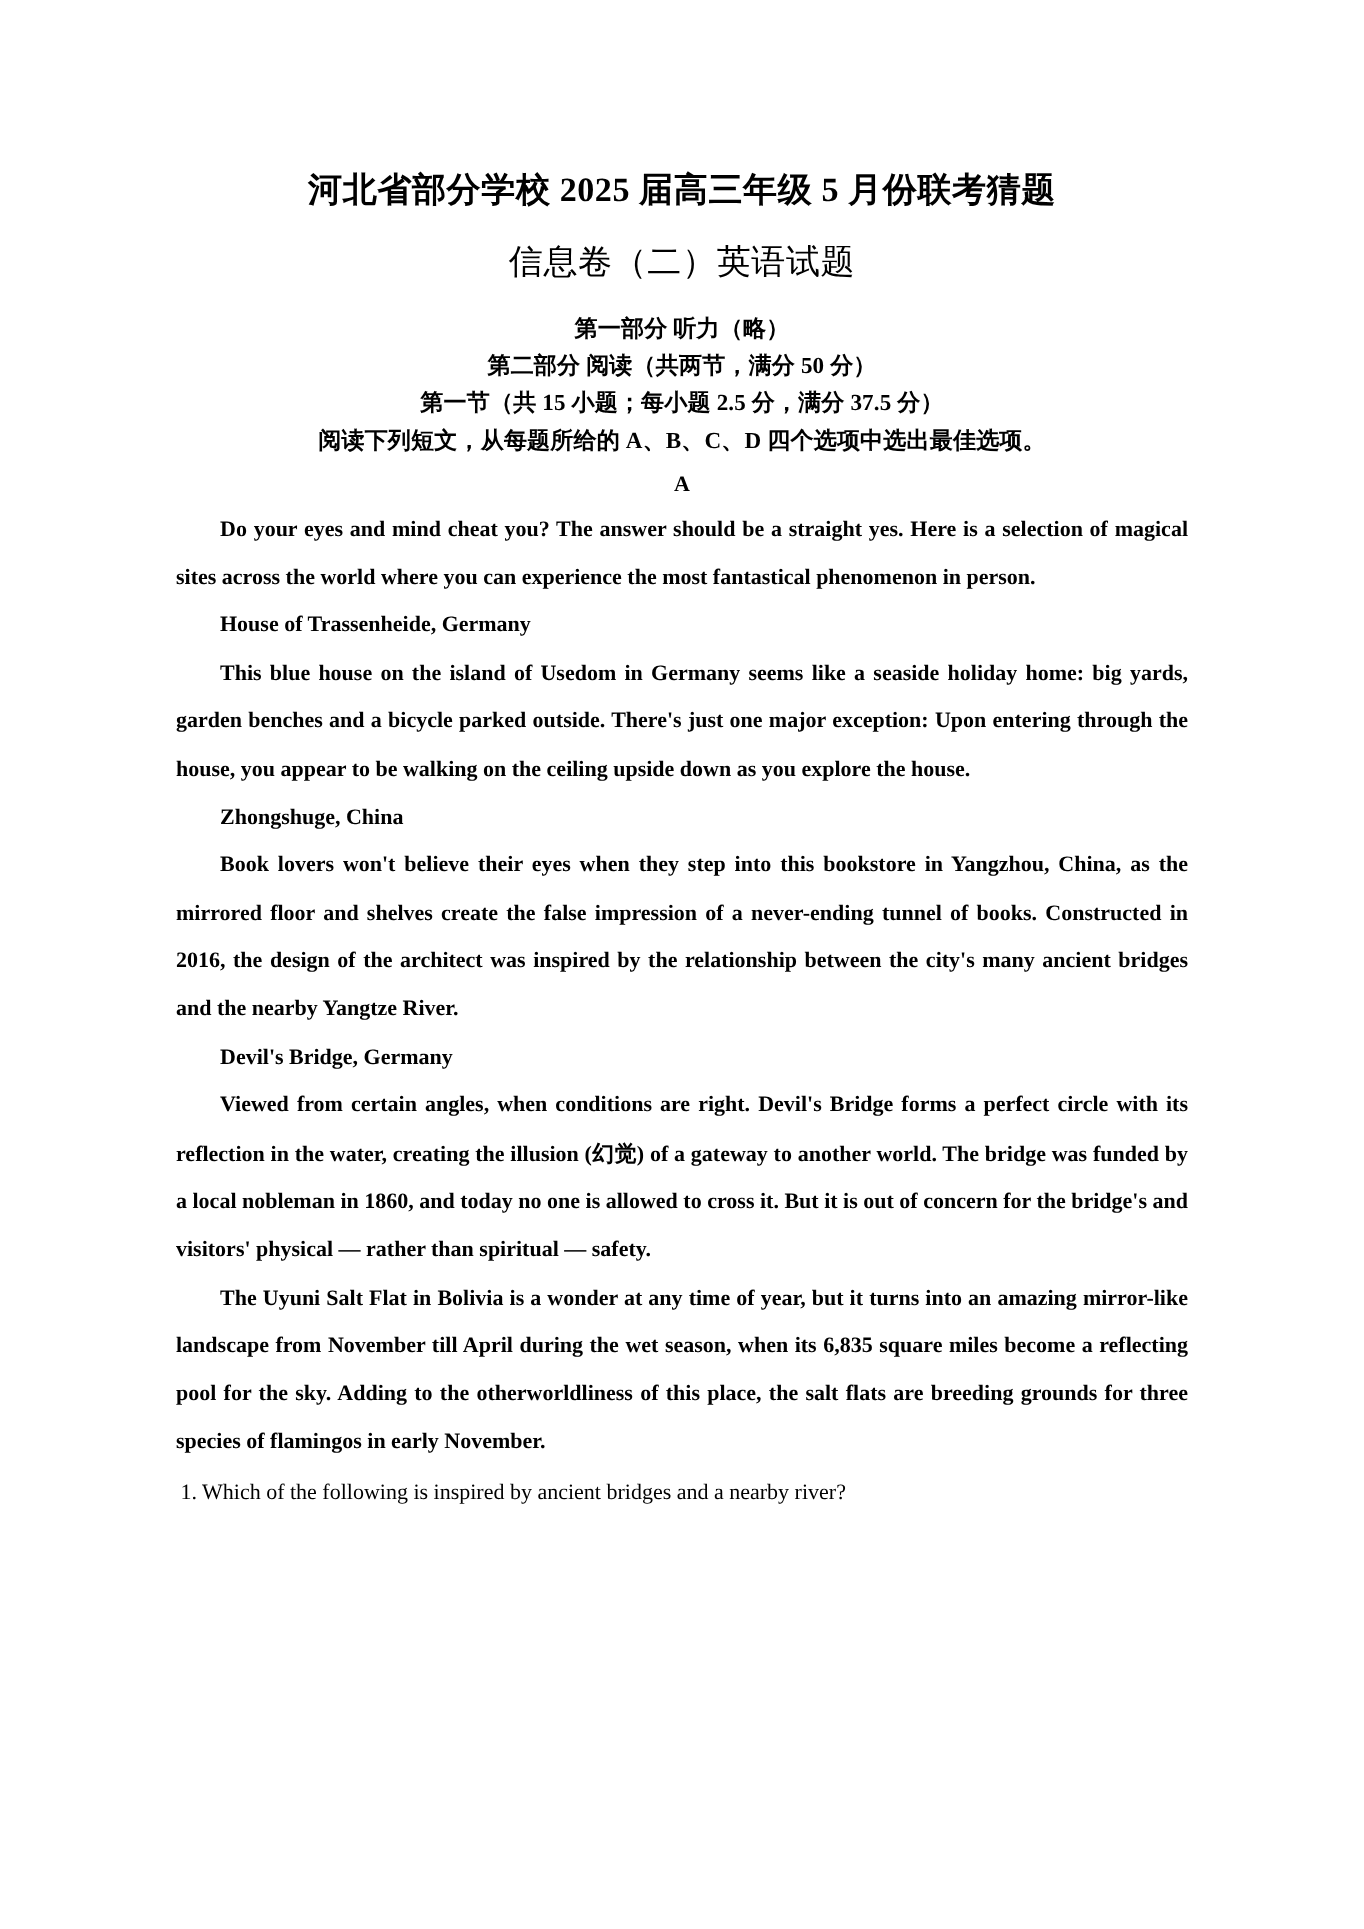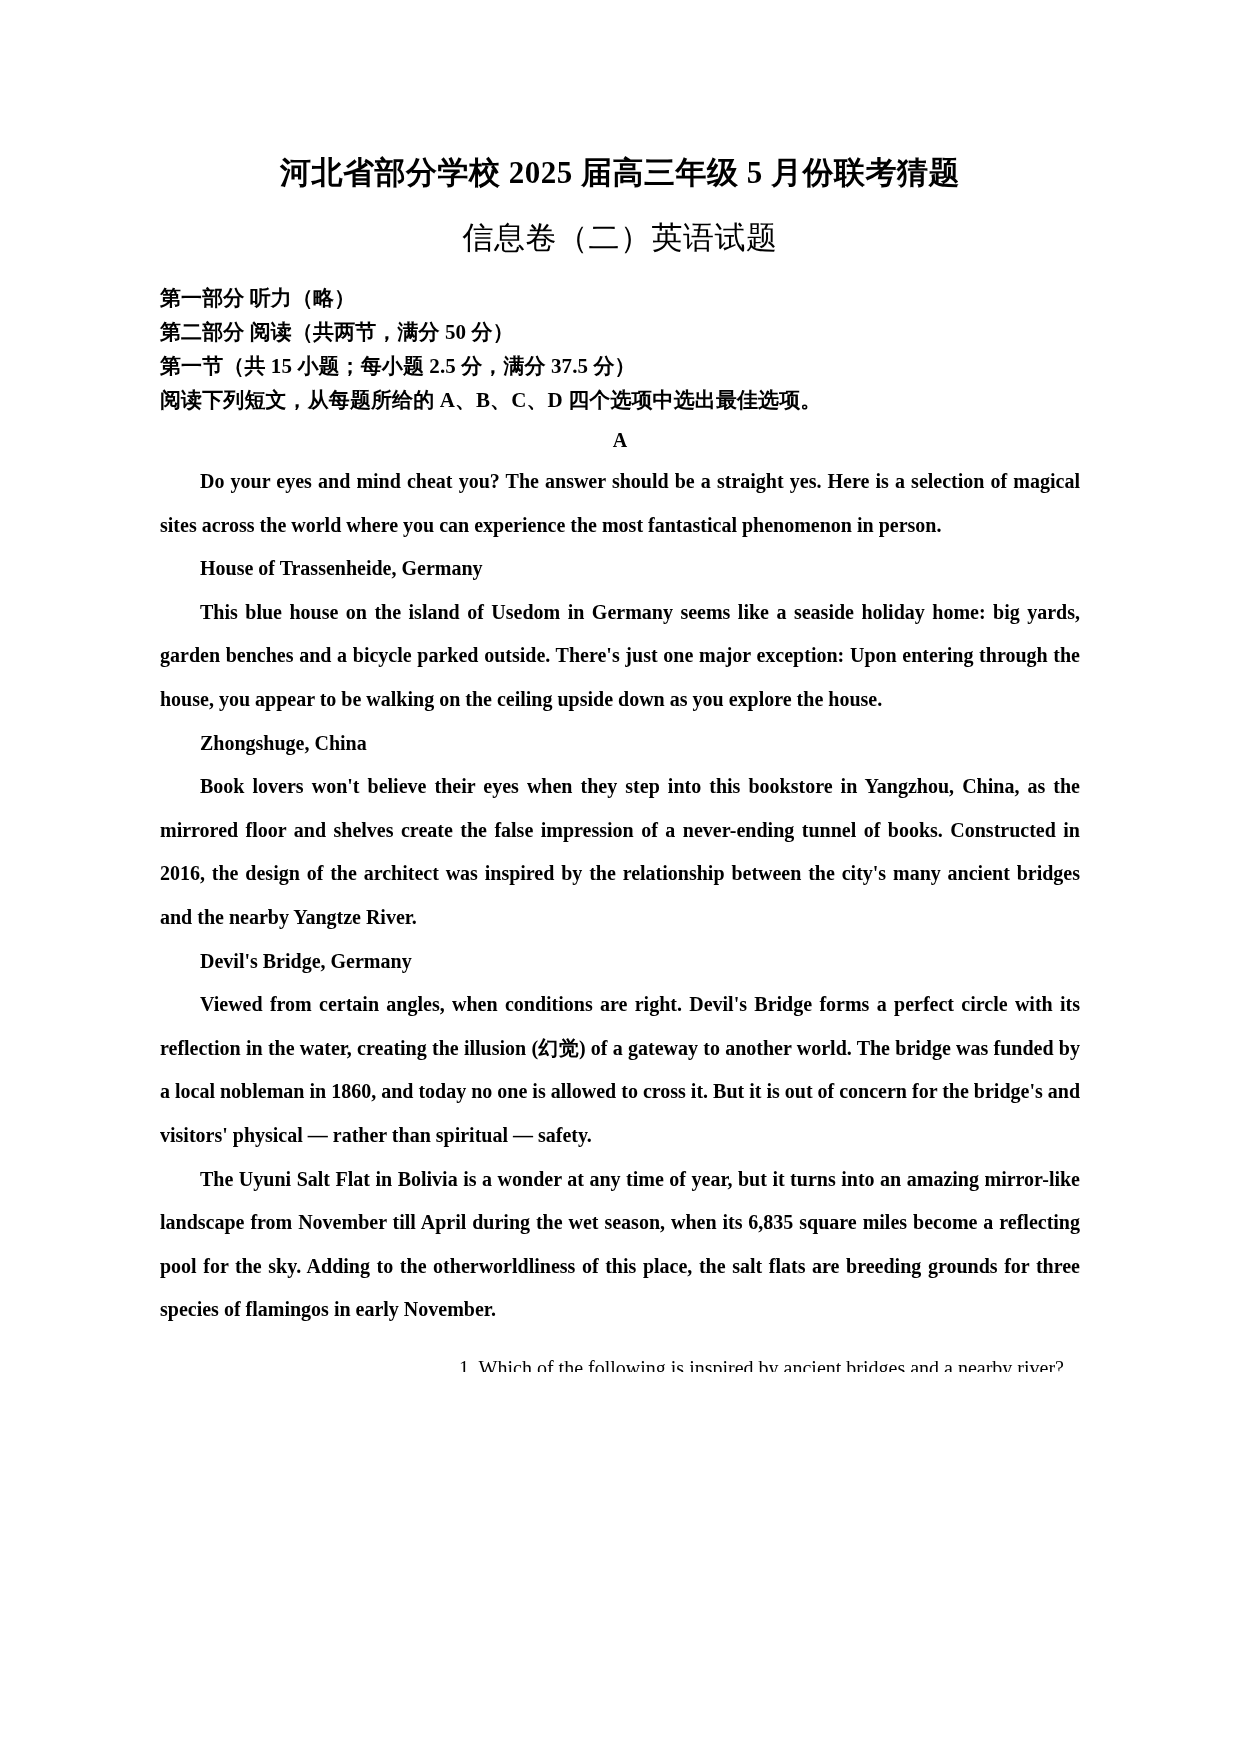--- a/index.html
+++ b/index.html
@@ -36,21 +36,21 @@
     letter-spacing: 0.5px;
     line-height: 1.5;
     margin: 0 0 20px 0;
   }
 
   .instr-line {
     font-size: 21px;
     font-weight: bold;
     line-height: 1.62;
     margin: 0;
-    text-align: left;
+    text-align: center;
     letter-spacing: 0.1px;
   }
 
   .section-letter {
     text-align: center;
     font-size: 20px;
     font-weight: bold;
     margin: 9px 0 6px 0;
     line-height: 1.4;
   }
@@ -69,23 +69,22 @@
     font-size: 20px;
     font-weight: bold;
     line-height: 2.18;
     margin: 0;
     text-indent: 2em;
   }
 
   .question-line {
     font-size: 20px;
     line-height: 2.0;
-    margin: 16px;
+    margin: 4px;
     text-indent: 0;
-    text-align: right;
   }
   .options-row {
     display: flex;
     font-size: 28px;
     line-height: 2.0;
     margin: 0;
   }
   .opt-a { width: 450px; flex: 0 0 450px; }
   .opt-b { flex: 1 1 auto; }
   .cn-gloss {

